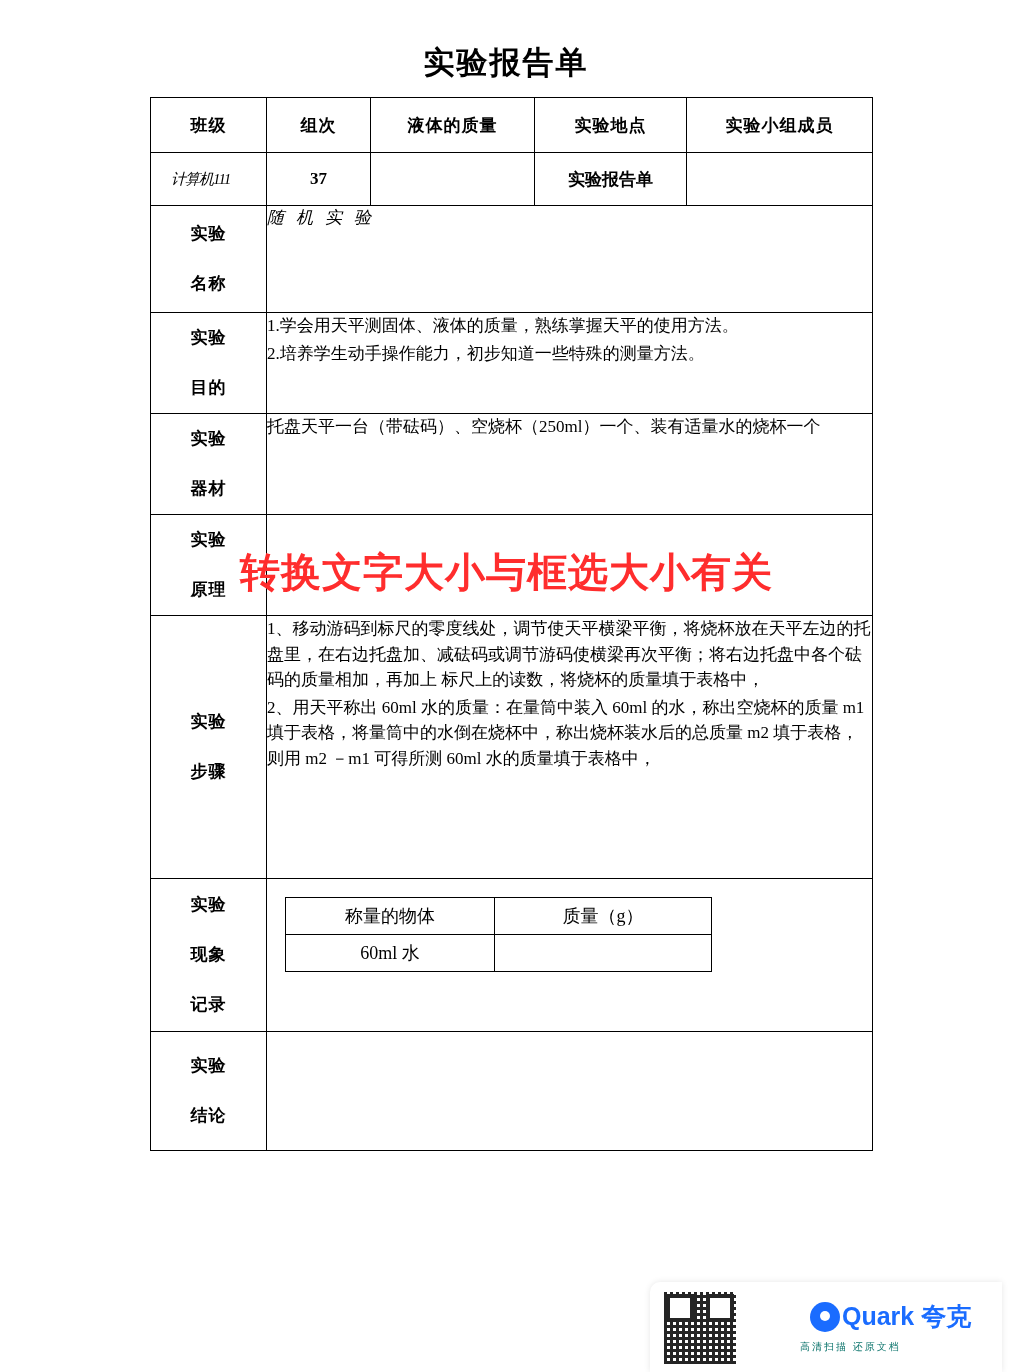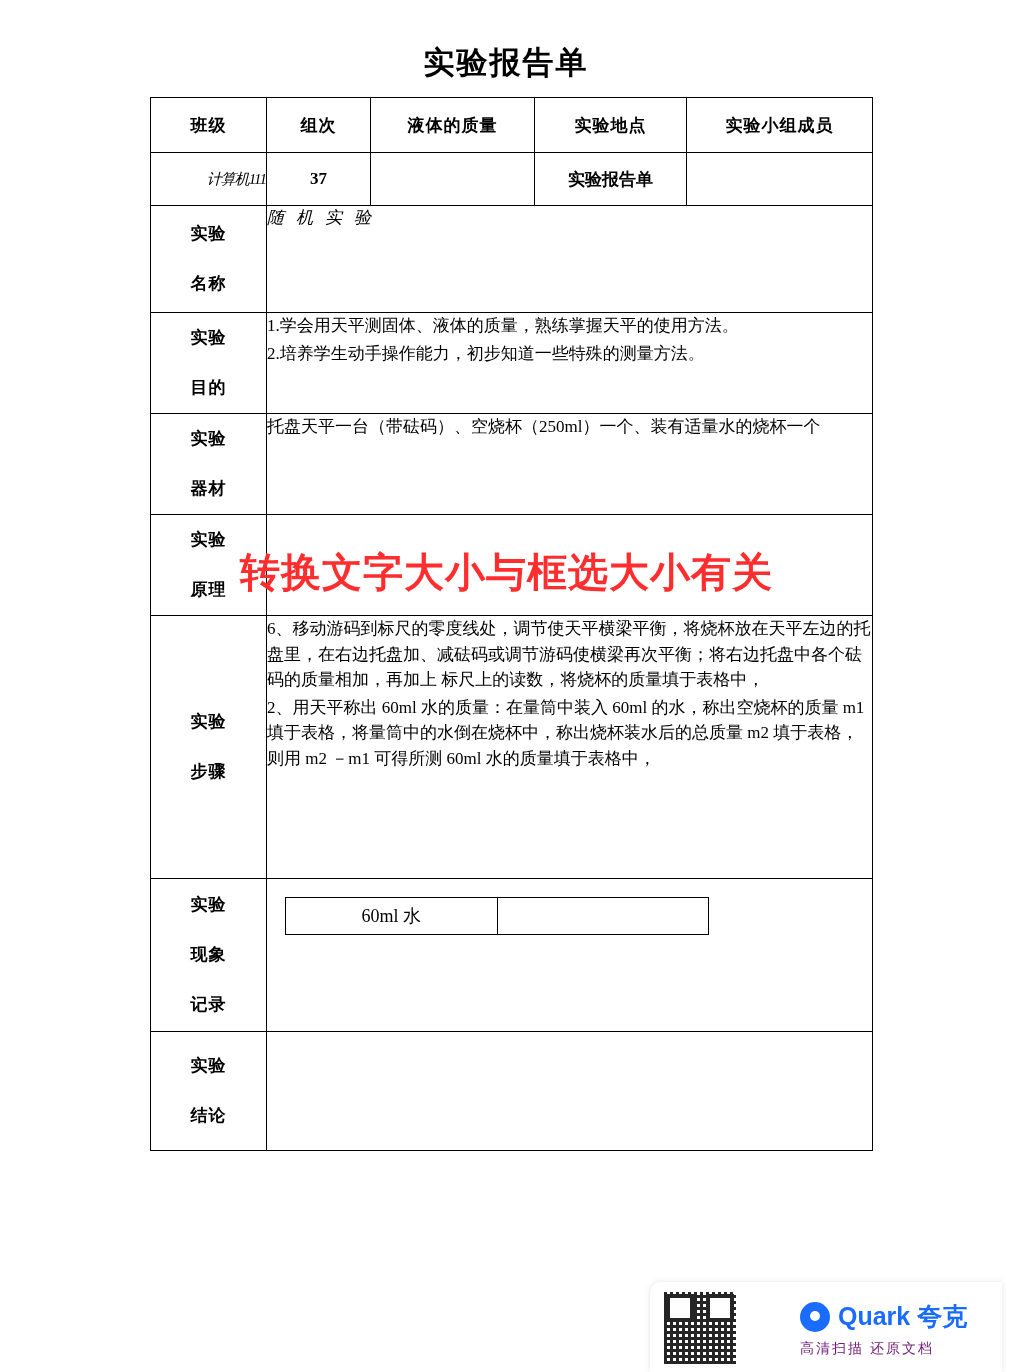--- a/index.html
+++ b/index.html
@@ -62,22 +62,22 @@
     height: 52px;
     vertical-align: middle !important;
     font-size: 19px;
     font-weight: bold;
   }
   .val-cell.handwritten {
     font-size: 15px;
     font-style: italic;
     font-weight: normal;
     font-family: "Liberation Serif", serif;
-    text-align: right;
-    padding-left: 4px;
+    text-align: left;
+    padding-left: 20px;
     letter-spacing: -1px;
   }
   .label-cell {
     width: 116px;
     text-align: center;
     vertical-align: middle !important;
     font-size: 21px;
     font-weight: bold;
     letter-spacing: 1px;
     line-height: 50px;
@@ -160,25 +160,25 @@
     content: "";
     position: absolute;
     width: 20px; height: 20px;
     border: 4px solid #000;
     background: #fff;
   }
   .qr::before { left: 2px; top: 2px; }
   .qr::after { right: 2px; top: 2px; }
   .quark-logo-row {
     position: absolute;
-    left: 150px;
+    left: 160px;
     top: 18px;
     display: flex;
     align-items: center;
-    gap: 8px;
+    gap: 2px;
   }
   .quark-mark {
     width: 30px; height: 30px;
     border-radius: 50%;
     background: #1a6cff;
     position: relative;
   }
   .quark-mark::after {
     content: "";
     position: absolute;
@@ -190,22 +190,22 @@
   .quark-name {
     font-size: 25px;
     font-weight: bold;
     color: #1a6cff;
     font-family: "Liberation Sans", sans-serif;
   }
   .quark-sub {
     position: absolute;
     left: 150px;
     top: 58px;
-    font-size: 14px;
-    color: #701a75;
+    font-size: 10px;
+    color: #0f766e;
     letter-spacing: 2px;
     font-family: "Liberation Sans", sans-serif;
   }
 </style>
 </head>
 <body>
 
 <div class="page">
 
   <div class="doc-title">实验报告单</div>
@@ -270,34 +270,38 @@
         </td>
         <td colspan="4" class="body-cell" style="height:96px"></td>
       </tr>
 
       <tr>
         <td class="label-cell">
           <span class="lx">实验</span>
           <span class="lx">步骤</span>
         </td>
         <td colspan="4" class="body-cell" style="height:262px">
-          <p>6、移动游码到标尺的零度线处，调节使天平横梁平衡，将烧杯放在天平左边的托盘里，在右边托盘加、减砝码或调节游码使横梁再次平衡；将右边托盘中各个砝码的质量相加，再加上 标尺上的读数，将烧杯的质量填于表格中，</p>
+          <p>1、移动游码到标尺的零度线处，调节使天平横梁平衡，将烧杯放在天平左边的托盘里，在右边托盘加、减砝码或调节游码使横梁再次平衡；将右边托盘中各个砝码的质量相加，再加上 标尺上的读数，将烧杯的质量填于表格中，</p>
           <p>2、用天平称出 60ml 水的质量：在量筒中装入 60ml 的水，称出空烧杯的质量 m1 填于表格，将量筒中的水倒在烧杯中，称出烧杯装水后的总质量 m2 填于表格，则用 m2 －m1 可得所测 60ml 水的质量填于表格中，</p>
         </td>
       </tr>
 
       <tr>
         <td class="label-cell">
           <span class="lx">实验</span>
           <span class="lx">现象</span>
           <span class="lx">记录</span>
         </td>
         <td colspan="4" style="height:152px">
           <table class="inner">
             <tbody>
+              <tr>
+                <td class="inner-col1">称量的物体</td>
+                <td class="inner-col2">质量（g）</td>
+              </tr>
               <tr>
                 <td>60ml 水</td>
                 <td></td>
               </tr>
             </tbody>
           </table>
         </td>
       </tr>
 
       <tr>

